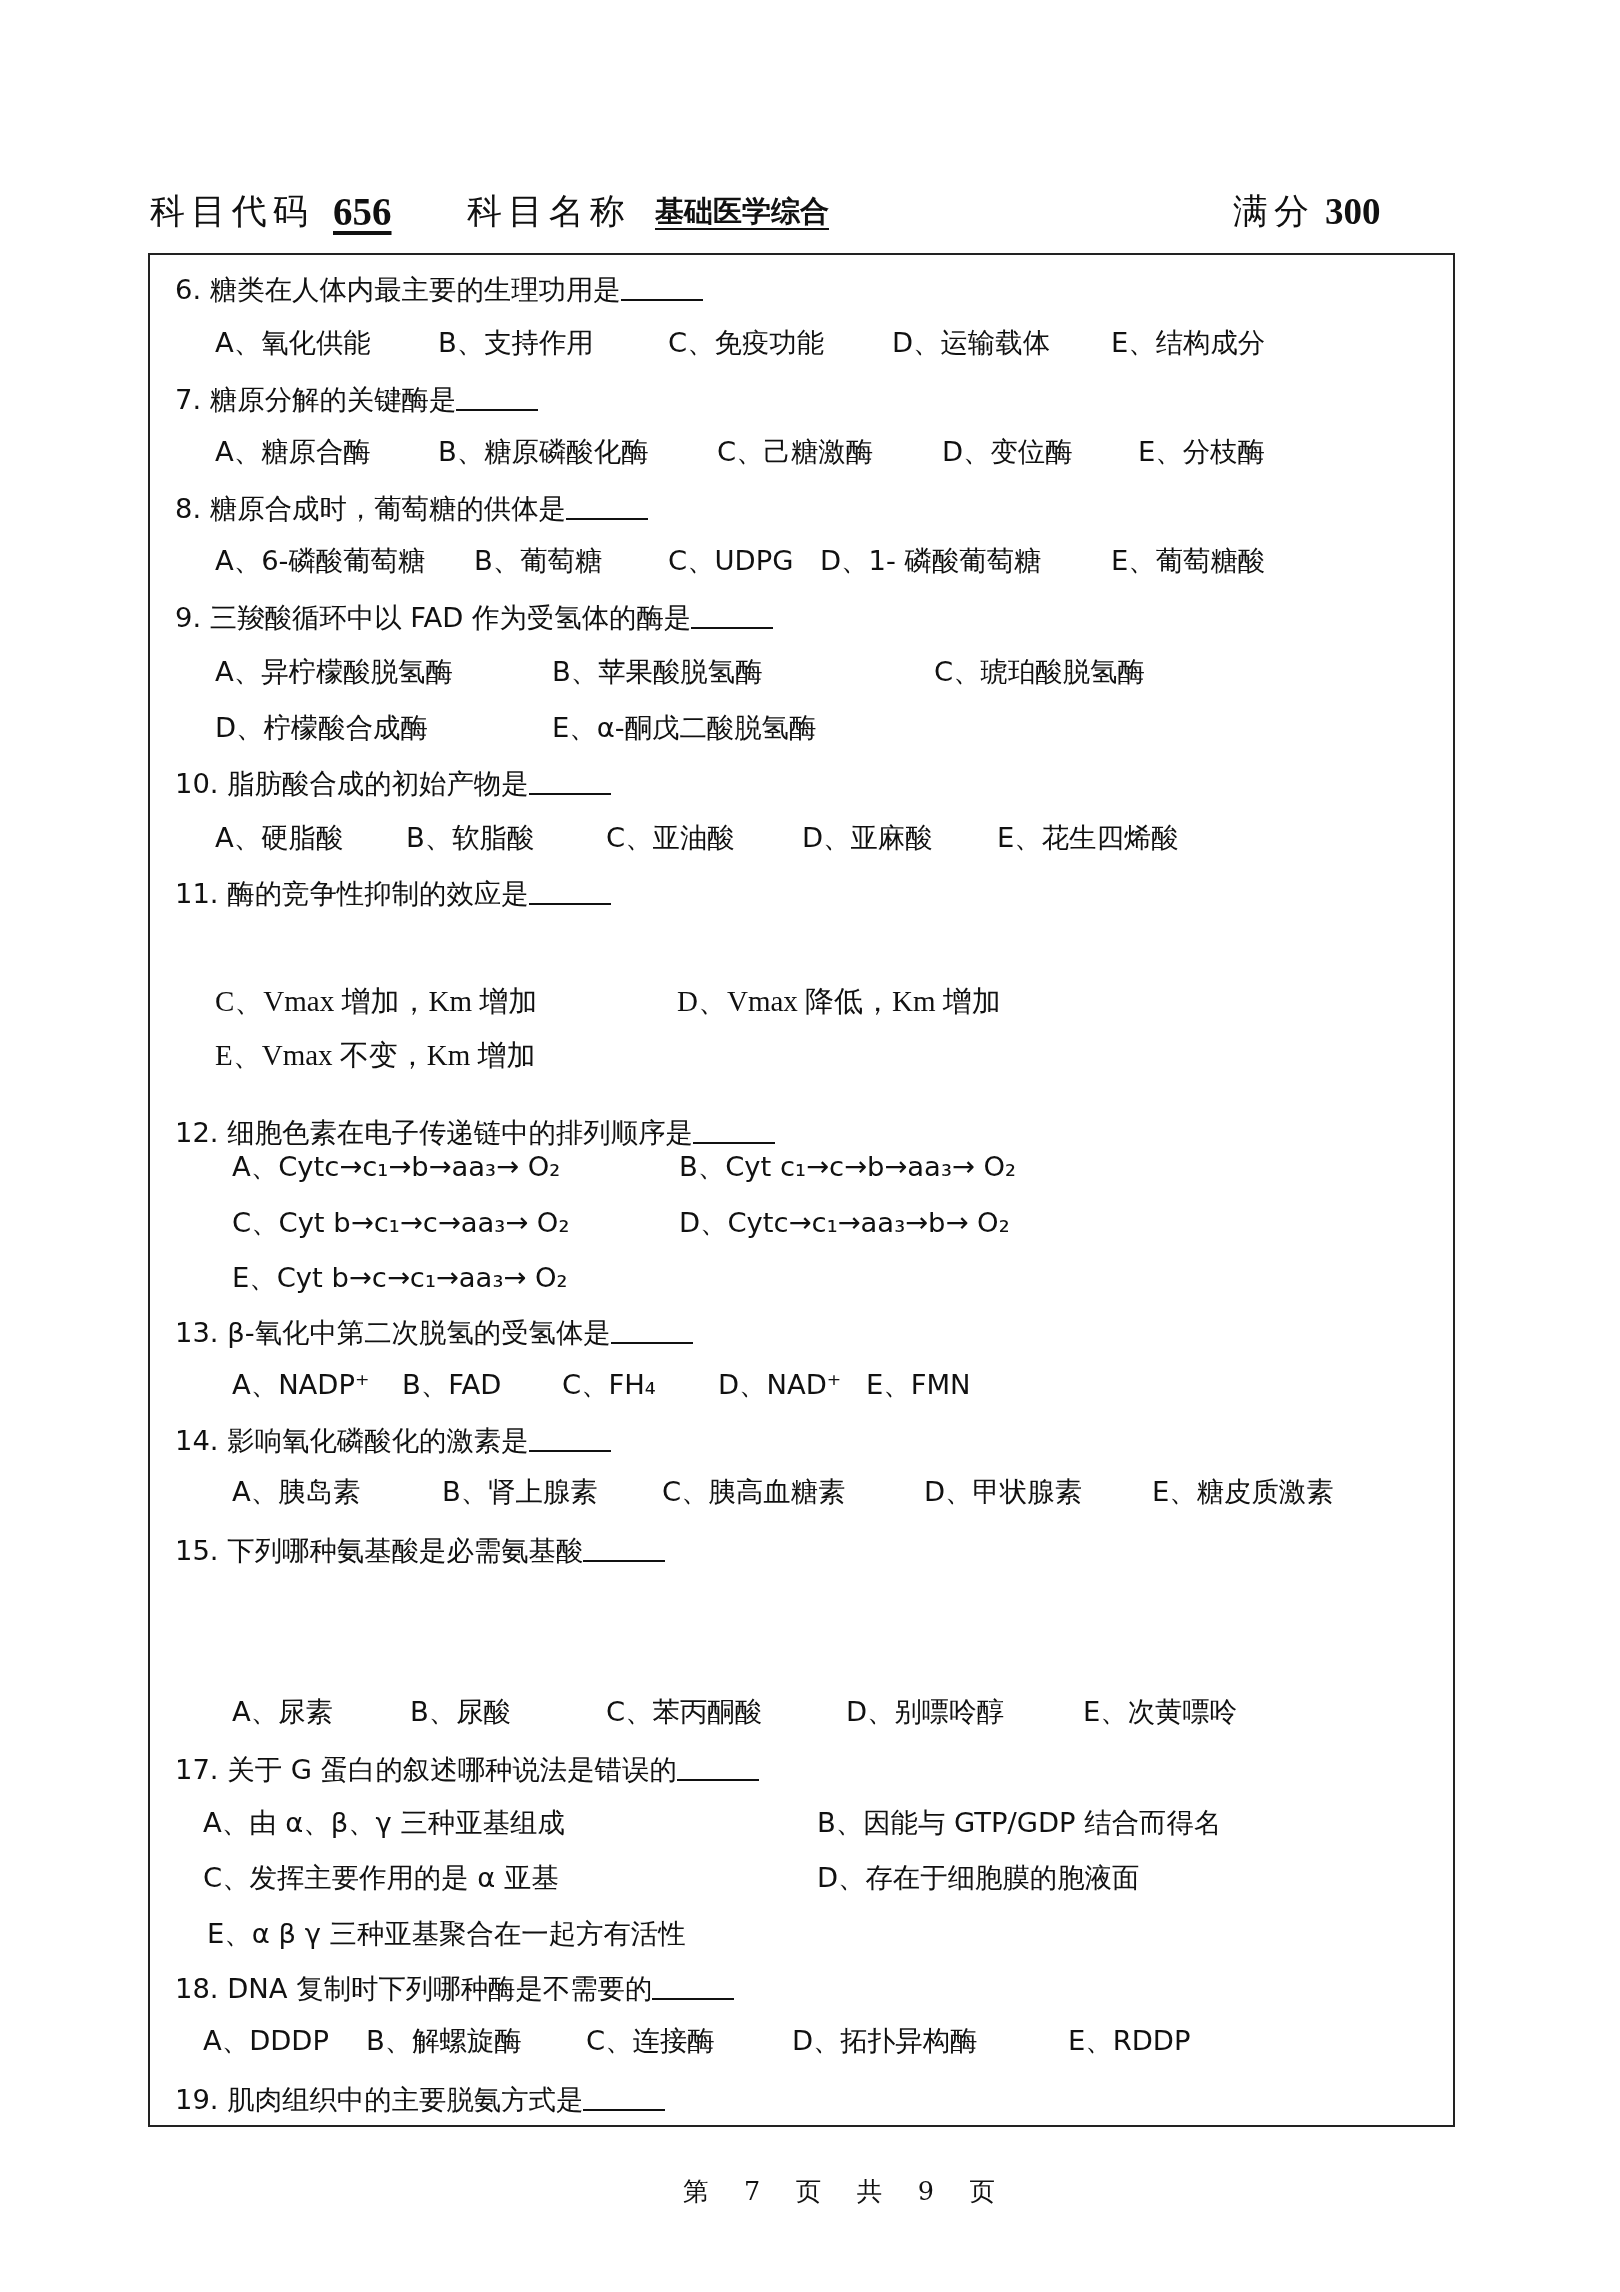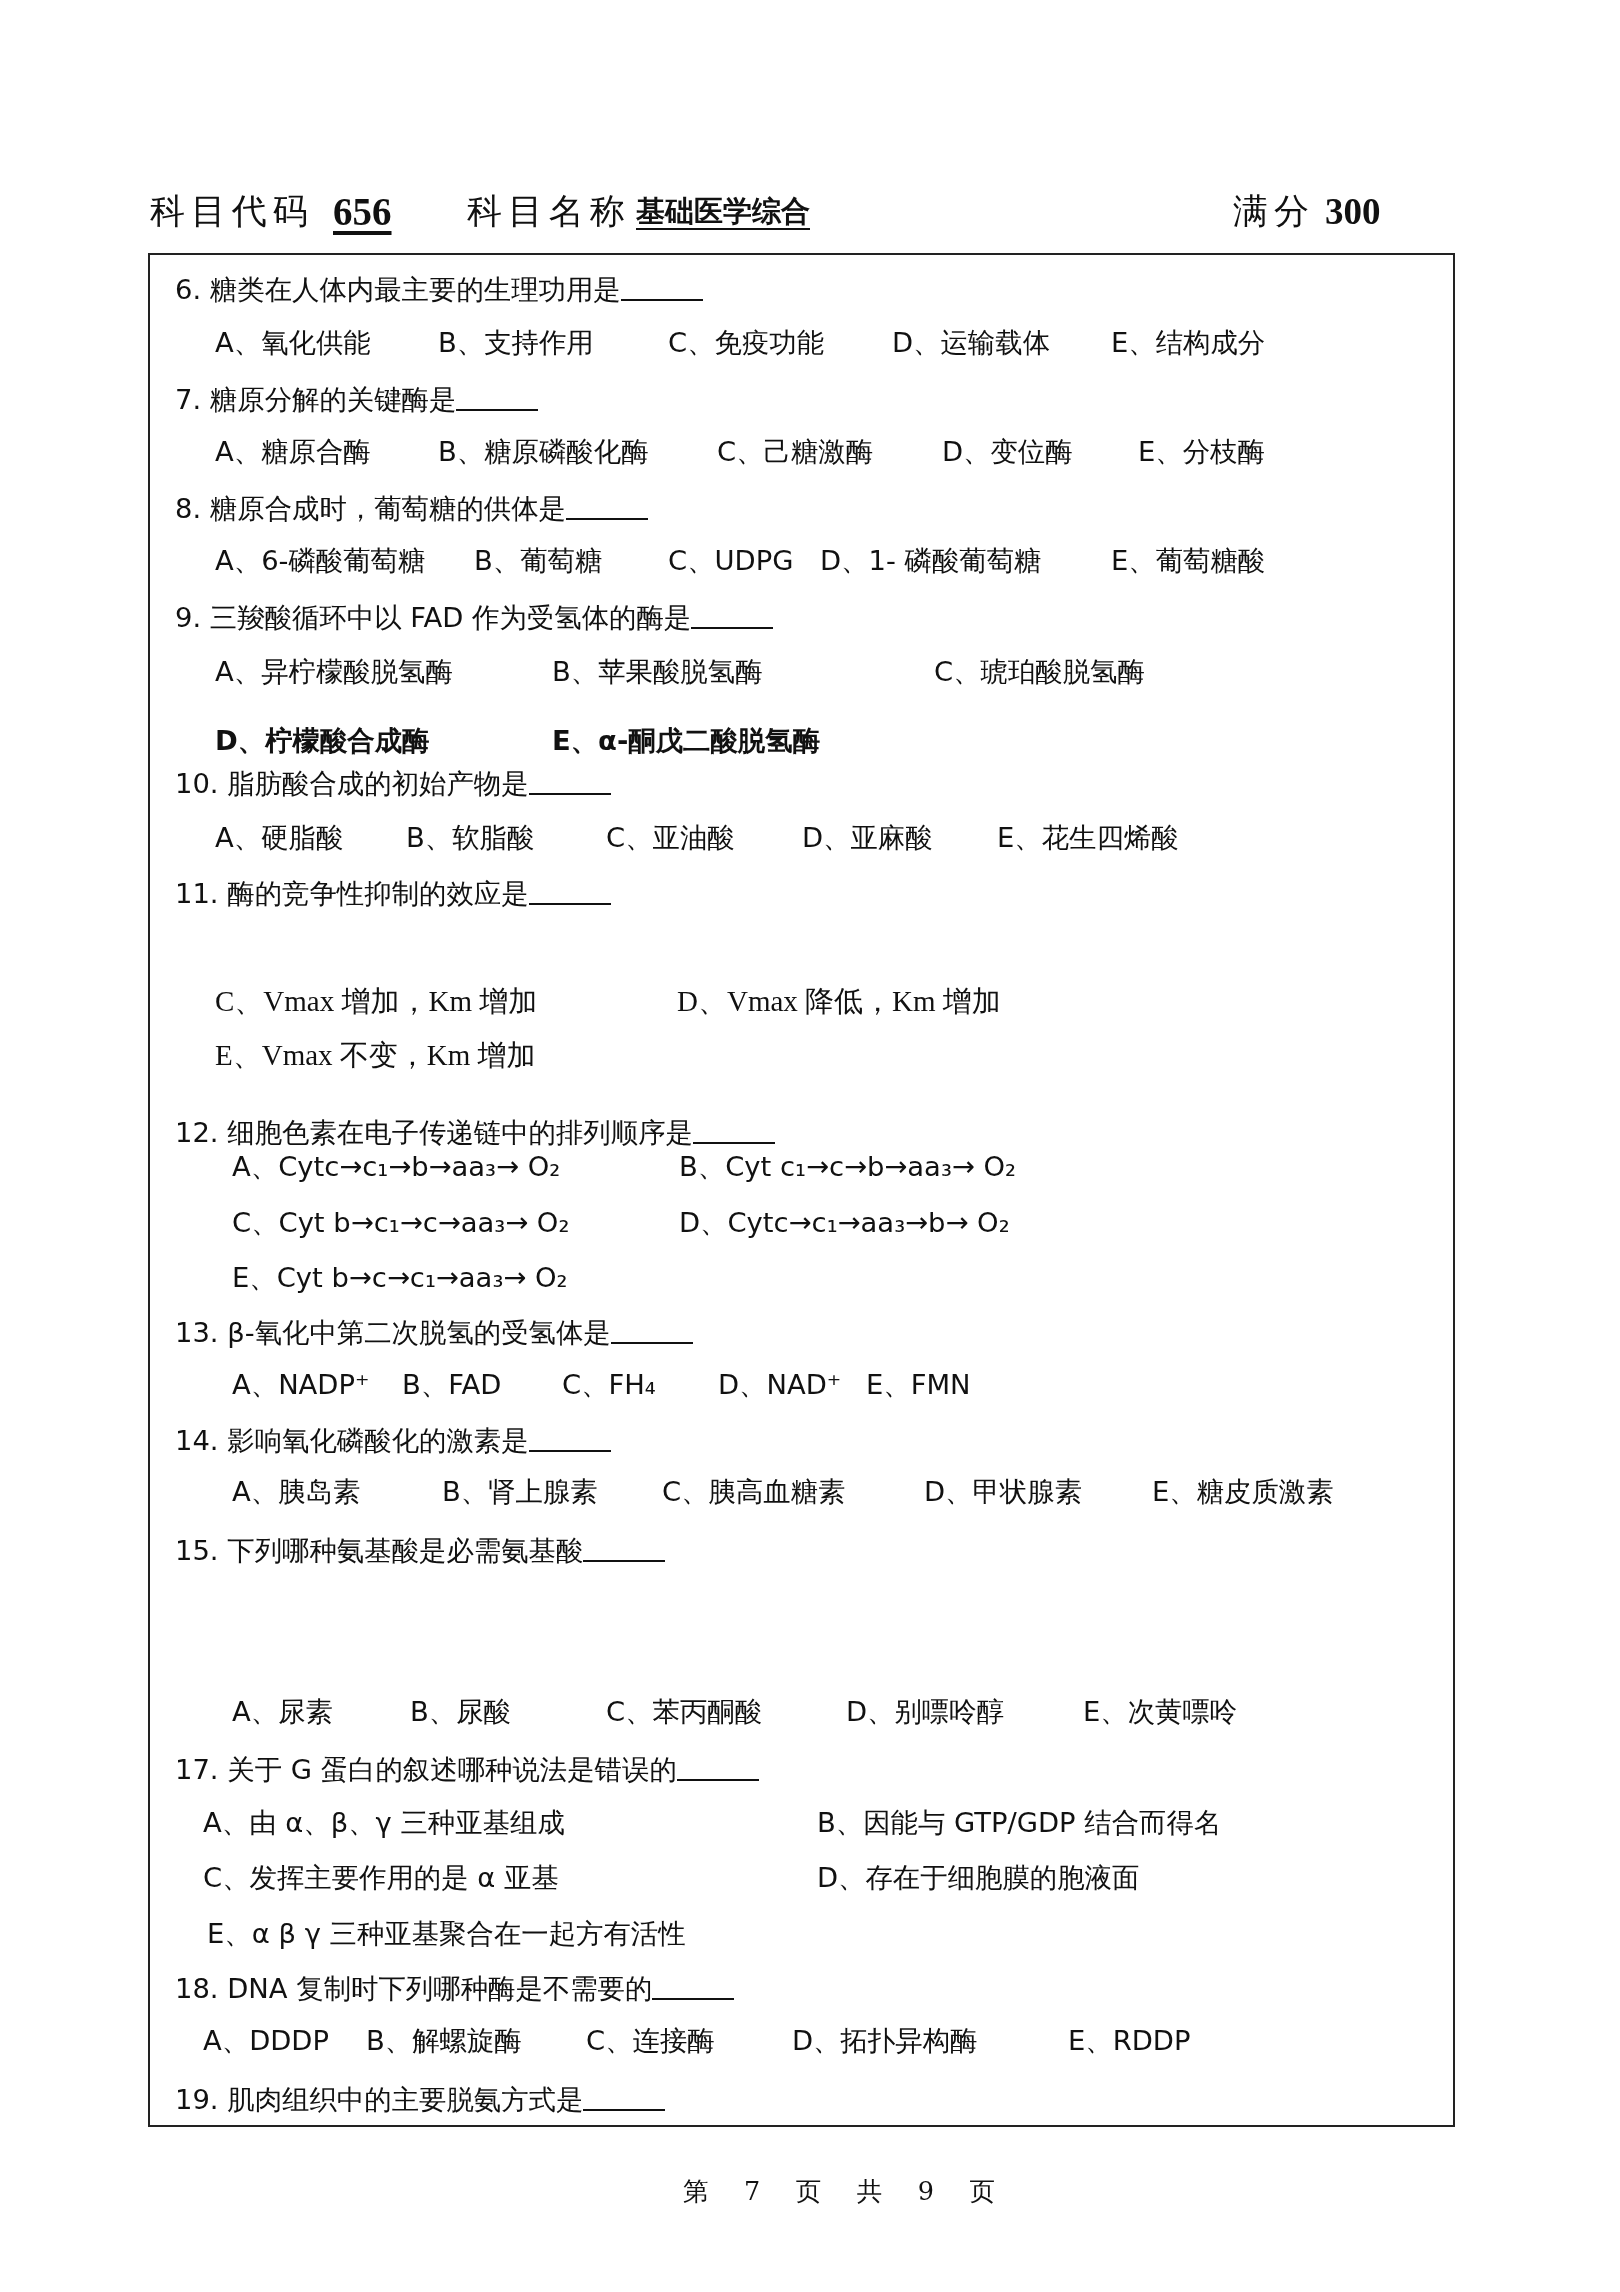--- a/index.html
+++ b/index.html
@@ -32,21 +32,21 @@
     letter-spacing: 13.7px; white-space: nowrap; font-family: "DejaVu Serif", serif;
   }
 </style>
 </head>
 <body>
 
 <div class="header">
   <span class="hdr hdr-label" style="left:150px;">科目代码</span>
   <span class="hdr hdr-code" style="left:333px;">656</span>
   <span class="hdr hdr-label" style="left:467px;">科目名称</span>
-  <span class="hdr hdr-name" style="left:636px;">基础医学综合</span>
+  <span class="hdr hdr-name" style="left:655px;">基础医学综合</span>
   <span class="hdr hdr-label" style="left:1233px;">满分</span>
   <span class="hdr hdr-score" style="left:1325px;">300</span>
 </div>
 
 <div class="box">
 
   <div class="row q" style="top:12.7px;">
     <span>6.</span>
     <span>糖类在人体内最主要的生理功用是</span><span class="blank"></span>
   </div>
@@ -84,21 +84,21 @@
 
   <div class="row q" style="top:341px;">
     <span>9.</span>
     <span>三羧酸循环中以 FAD 作为受氢体的酶是</span><span class="blank"></span>
   </div>
   <div class="row" style="top:395px; width:100%;">
     <span class="opt" style="left:65px;">A、异柠檬酸脱氢酶</span>
     <span class="opt" style="left:402px;">B、苹果酸脱氢酶</span>
     <span class="opt" style="left:784px;">C、琥珀酸脱氢酶</span>
   </div>
-  <div class="row" style="top:464px; width:100%;font-weight:bold;">
+  <div class="row" style="top:451px; width:100%;">
     <span class="opt" style="left:65px;">D、柠檬酸合成酶</span>
     <span class="opt" style="left:402px;">E、α-酮戊二酸脱氢酶</span>
   </div>
 
   <div class="row q" style="top:507px;">
     <span>10.</span>
     <span>脂肪酸合成的初始产物是</span><span class="blank"></span>
   </div>
   <div class="row" style="top:561px; width:100%;">
     <span class="opt" style="left:65px;">A、硬脂酸</span>

